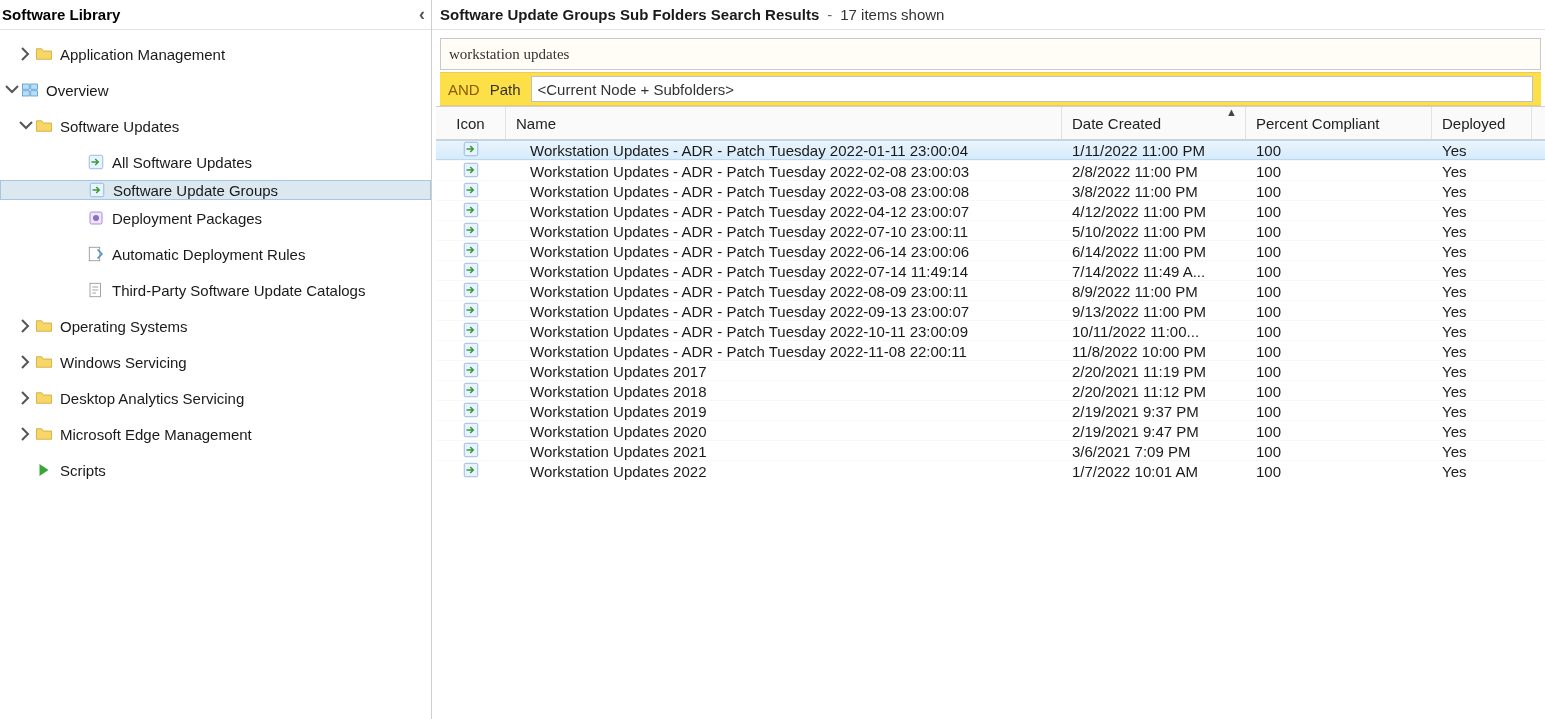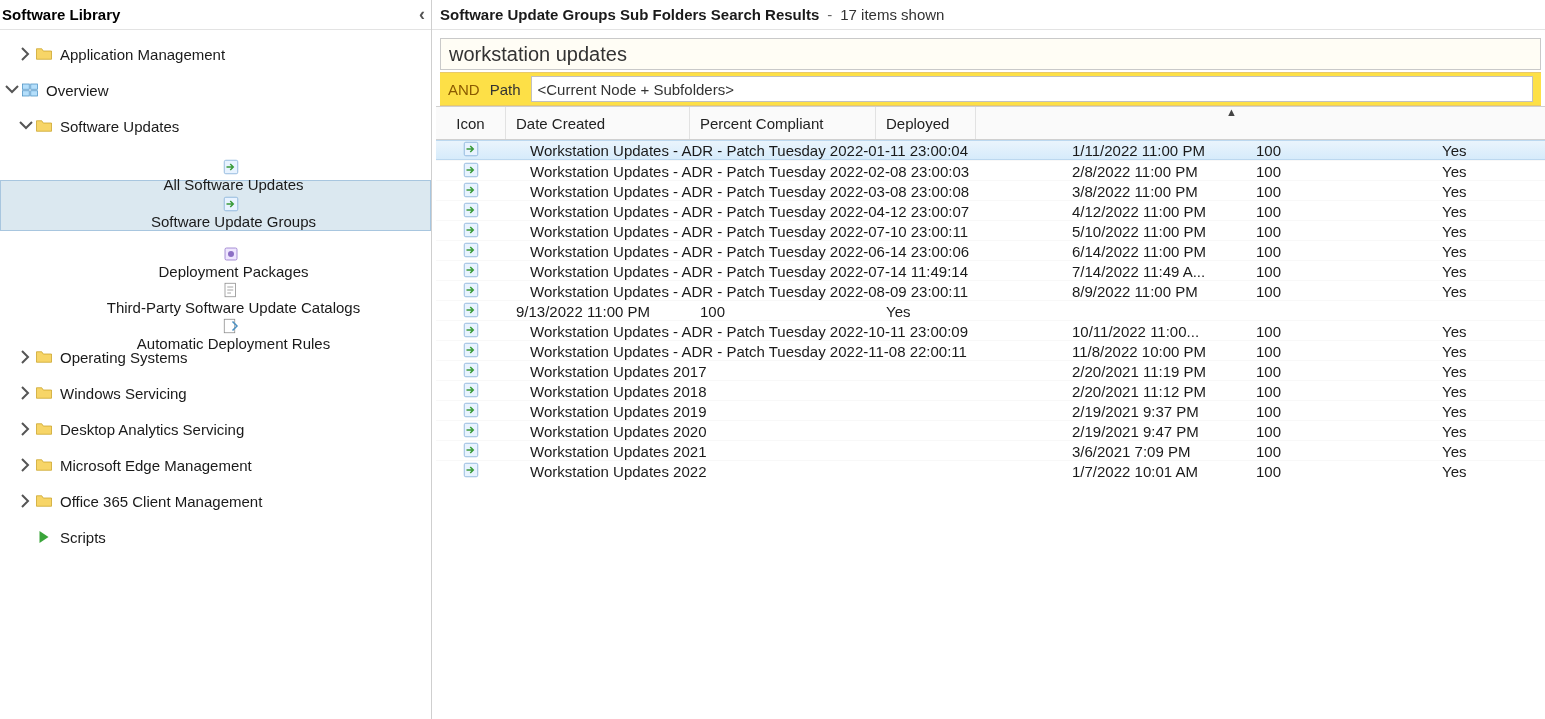--- a/index.html
+++ b/index.html
@@ -38,31 +38,31 @@
   .tree-row {
     display: flex; align-items: center;
     height: 36px;
     padding: 0 6px 0 4px;
     cursor: default;
     white-space: nowrap;
   }
   .tree-row.selected {
     background: #dbe8f0;
     border: 1px solid #a8c6df;
-    height: 51px;
+    height: 20px;
   }
   .exp {
     width: 16px; display: inline-flex; justify-content: center;
     color: #555; font-size: 12px;
   }
   .exp.blank { visibility: hidden; }
   .tree-label { margin-left: 6px; }
   .ind-0 { padding-left: 4px; }
   .ind-1 { padding-left: 18px; }
-  .ind-2 { padding-left: 36px; flex-direction: column; }
+  .ind-2 { padding-left: 70px; }
 
   
   .ico { width: 20px; height: 20px; display: inline-flex; align-items: center; justify-content: center; }
   .ico svg { width: 18px; height: 18px; }
 
   
   .main { flex: 1; display: flex; flex-direction: column; }
   .main-header {
     display: flex; align-items: center;
     height: 30px;
@@ -75,21 +75,21 @@
 
   .searchbox-wrap {
     padding: 8px 4px 0 8px;
   }
   .searchbox {
     width: 100%;
     height: 32px;
     border: 1px solid #c9c9c9;
     background: #fffdf5;
     padding: 0 8px;
-    font-family: Liberation Sans, sans-serif; font-size: 20px;
+    font-family: Liberation Serif, serif; font-size: 15px;
     color: #333;
   }
   .filterbar {
     display: flex; align-items: center;
     height: 34px;
     padding: 0 8px;
     background: #fde047;
     border-top: 1px solid #e9c969;
     border-bottom: 1px solid #e9c969;
     margin: 2px 4px 0 8px;
@@ -236,36 +236,36 @@
               <circle cx="12" cy="12" r="4" fill="#8c6fc5"></circle>
             </svg>
         </span>
         <span class="tree-label">Deployment Packages</span>
       </div>
 
       <div class="tree-row ind-2">
         <span class="exp blank">·</span>
         <span class="ico">
           <svg viewBox="0 0 24 24">
+              <rect x="3" y="3" width="14" height="18" fill="#fff" stroke="#888"></rect>
+              <path d="M14 6l6 6-6 6" fill="none" stroke="#4a90c2" stroke-width="2"></path>
+            </svg>
+        </span>
+        <span class="tree-label">Automatic Deployment Rules</span>
+      </div>
+
+      <div class="tree-row ind-2">
+        <span class="exp blank">·</span>
+        <span class="ico">
+          <svg viewBox="0 0 24 24">
               <rect x="4" y="3" width="14" height="18" fill="#fff" stroke="#888"></rect>
               <path d="M7 8h8M7 12h8M7 16h5" stroke="#888"></path>
             </svg>
         </span>
         <span class="tree-label">Third-Party Software Update Catalogs</span>
-      </div>
-
-      <div class="tree-row ind-2">
-        <span class="exp blank">·</span>
-        <span class="ico">
-          <svg viewBox="0 0 24 24">
-              <rect x="3" y="3" width="14" height="18" fill="#fff" stroke="#888"></rect>
-              <path d="M14 6l6 6-6 6" fill="none" stroke="#4a90c2" stroke-width="2"></path>
-            </svg>
-        </span>
-        <span class="tree-label">Automatic Deployment Rules</span>
       </div>
 
       <div class="tree-row ind-1">
         <span class="exp">
             <svg viewBox="0 0 16 16">
               <path d="M4 2 L10 8 L4 14" fill="none" stroke="#555" stroke-width="2"></path>
             </svg>
           </span>
         <span class="ico">
             <svg viewBox="0 0 24 24">
@@ -310,33 +310,20 @@
             </svg>
           </span>
         <span class="ico">
             <svg viewBox="0 0 24 24">
               <path d="M2 5h7l2 3h11v11H2z" fill="#f7d567" stroke="#c9a227"></path>
             </svg>
           </span>
         <span class="tree-label">Microsoft Edge Management</span>
       </div>
 
-      <div class="tree-row ind-1">
-        <span class="exp">
-            <svg viewBox="0 0 16 16">
-              <path d="M4 2 L10 8 L4 14" fill="none" stroke="#555" stroke-width="2"></path>
-            </svg>
-          </span>
-        <span class="ico">
-            <svg viewBox="0 0 24 24">
-              <path d="M2 5h7l2 3h11v11H2z" fill="#f7d567" stroke="#c9a227"></path>
-            </svg>
-          </span>
-        <span class="tree-label">Office 365 Client Management</span>
-      </div>
 
       <div class="tree-row ind-1">
         <span class="exp blank">·</span>
         <span class="ico">
           <svg viewBox="0 0 24 24">
               <path d="M6 4 L18 12 L6 20 Z" fill="#3aa53a"></path>
             </svg>
         </span>
         <span class="tree-label">Scripts</span>
       </div>
@@ -361,20 +348,23 @@
       <span class="path-label">Path</span>
       <input class="path-input" type="text" value="&lt;Current Node + Subfolders&gt;" style="">
     </div>
 
     <div class="grid">
       <div class="grid-head">
         <span class="sort-arrow">▲</span>
         <div class="col c-icon">
             <span>Icon</span>
           </div>
+        <div class="col c-name">
+            <span>Name</span>
+          </div>
         <div class="col c-date">
             <span>Date Created</span>
           </div>
         <div class="col c-pct">
             <span>Percent Compliant</span>
           </div>
         <div class="col c-dep">
             <span>Deployed</span>
           </div>
       </div>
@@ -493,20 +483,21 @@
           </div>
           <div class="grow">
             <div class="cell c-icon">
               <span class="ico">
                 <svg viewBox="0 0 24 24" width="18" height="18">
                   <rect x="3" y="3" width="18" height="18" rx="2" fill="#e8f3ff" stroke="#7aa8d4"></rect>
                   <path d="M6 12h8M11 8l4 4-4 4" fill="none" stroke="#3a9b3a" stroke-width="2"></path>
                 </svg>
               </span>
             </div>
+            <div class="cell c-name">Workstation Updates - ADR - Patch Tuesday 2022-09-13 23:00:07</div>
             <div class="cell c-date">9/13/2022 11:00 PM</div>
             <div class="cell c-pct">100</div>
             <div class="cell c-dep">Yes</div>
           </div>
           <div class="grow">
             <div class="cell c-icon">
               <span class="ico">
                 <svg viewBox="0 0 24 24" width="18" height="18">
                   <rect x="3" y="3" width="18" height="18" rx="2" fill="#e8f3ff" stroke="#7aa8d4"></rect>
                   <path d="M6 12h8M11 8l4 4-4 4" fill="none" stroke="#3a9b3a" stroke-width="2"></path>

